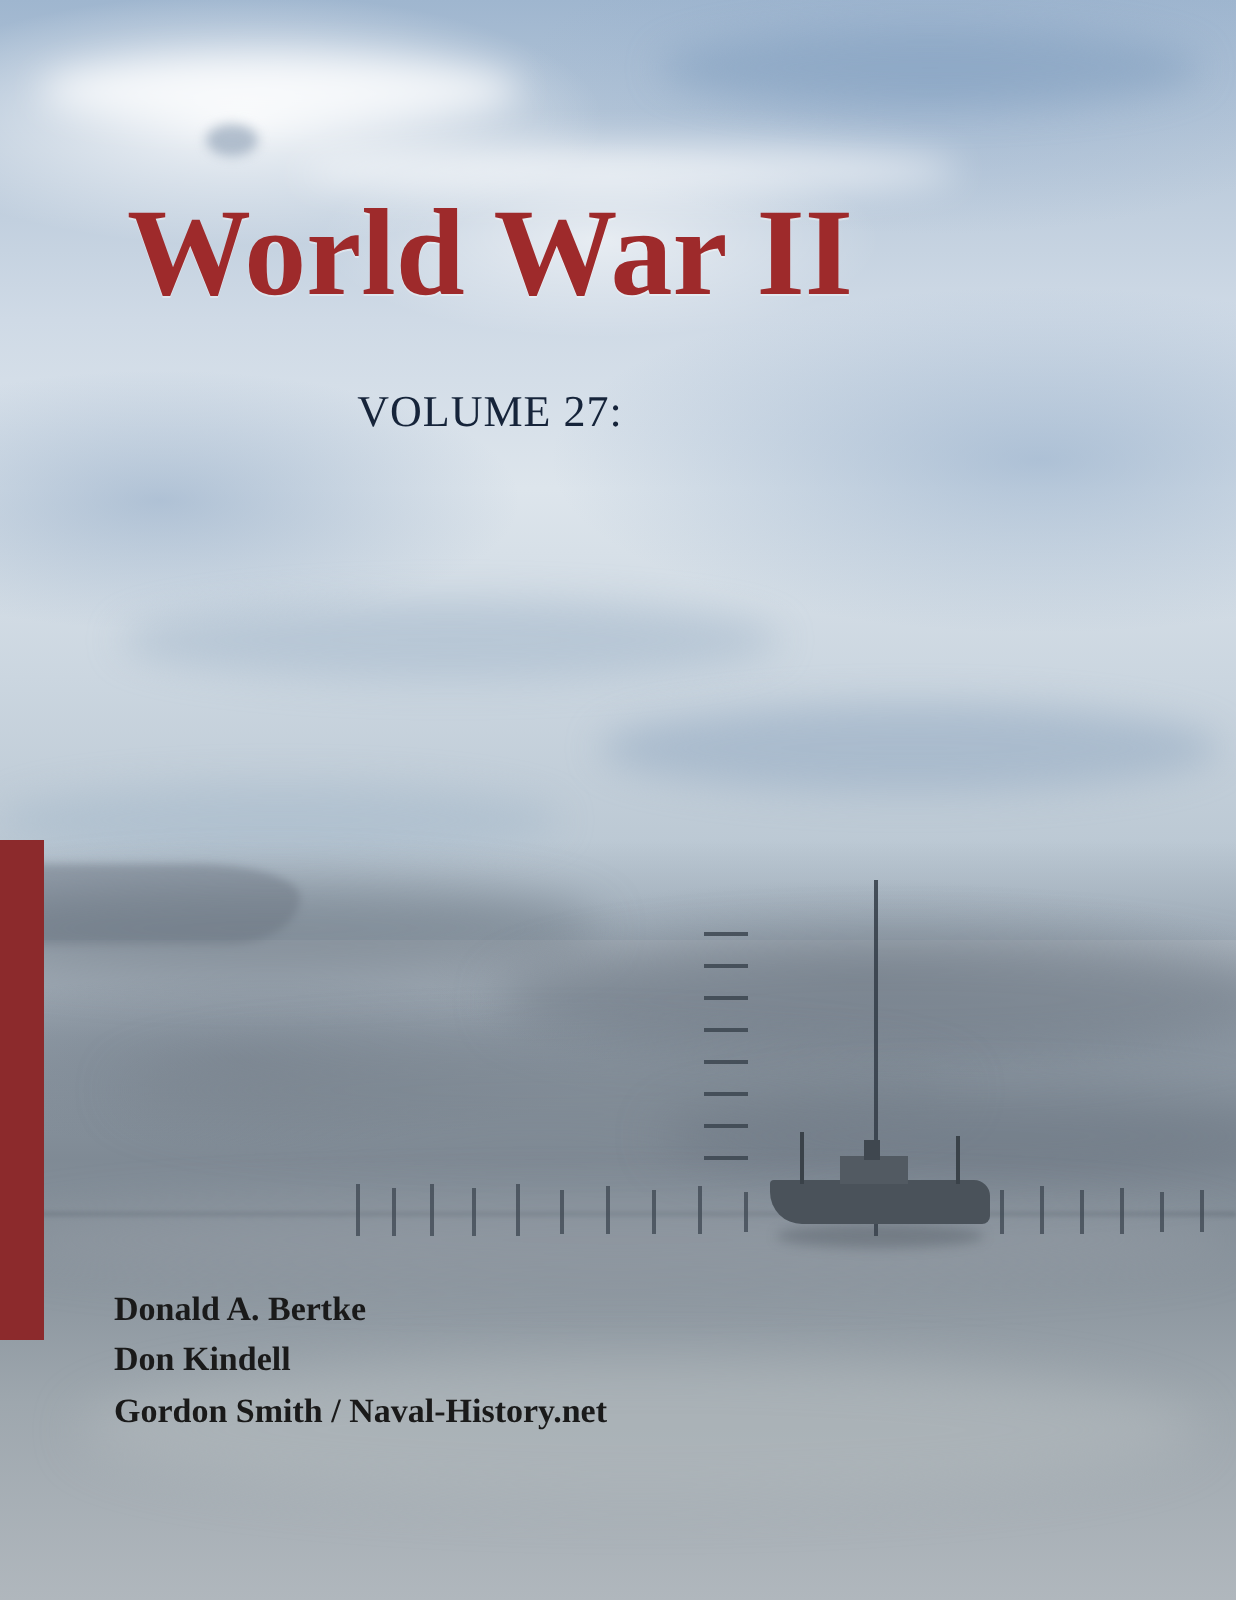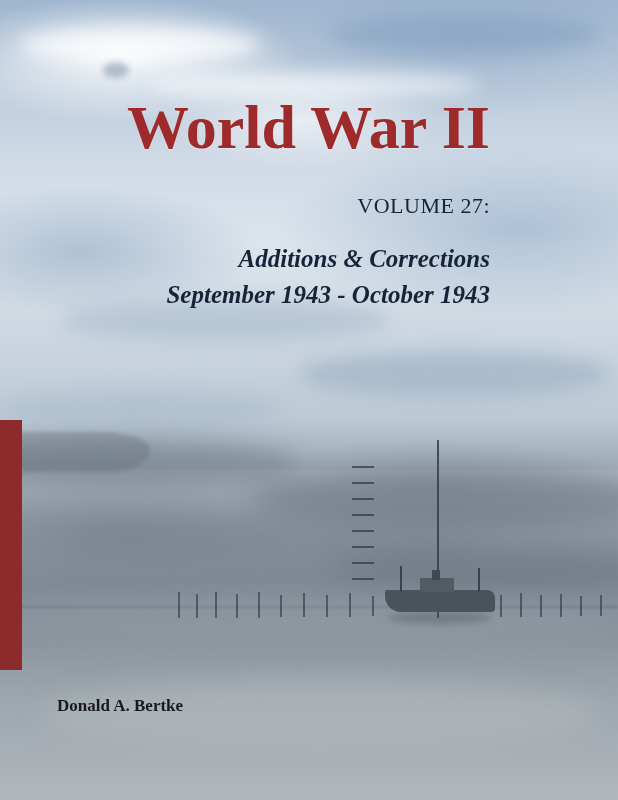--- a/index.html
+++ b/index.html
@@ -166,21 +166,21 @@
     left: 0; top: 420px;
     width: 22px; height: 250px;
     background: #8c2a2c;
   }
 
   
   .title-block {
     position: absolute;
     left: 0; top: 96px;
     width: 490px;
-    text-align: right;
+    text-align: center;
   }
   .title-main {
     font-family: "Liberation Serif", serif;
     font-weight: bold;
     font-size: 62px;
     line-height: 1.02;
     color: #9e2a2b;
     letter-spacing: 0px;
     margin: 0;
     text-shadow: 0 1px 0 rgba(255,255,255,0.35);
@@ -272,23 +272,21 @@
   <div class="ship-super"></div>
   <div class="ship-stack"></div>
   <div class="ship-mast-f"></div>
   <div class="ship-mast-a"></div>
 
   <div class="spine"></div>
 
   <div class="title-block">
     <div class="title-main">World War II</div>
     <div class="volume">VOLUME 27:</div>
-    <div class="subtitle">
-      <div>Additions &amp; Corrections</div>
-      <div>September 1943 - October 1943</div>
-    </div>
   </div>
 
   <div class="authors">
     <div>Donald A. Bertke</div>
+    <div>Don Kindell</div>
+    <div>Gordon Smith / Naval-History.net</div>
   </div>
 
 </div>
 
 </body></html>

